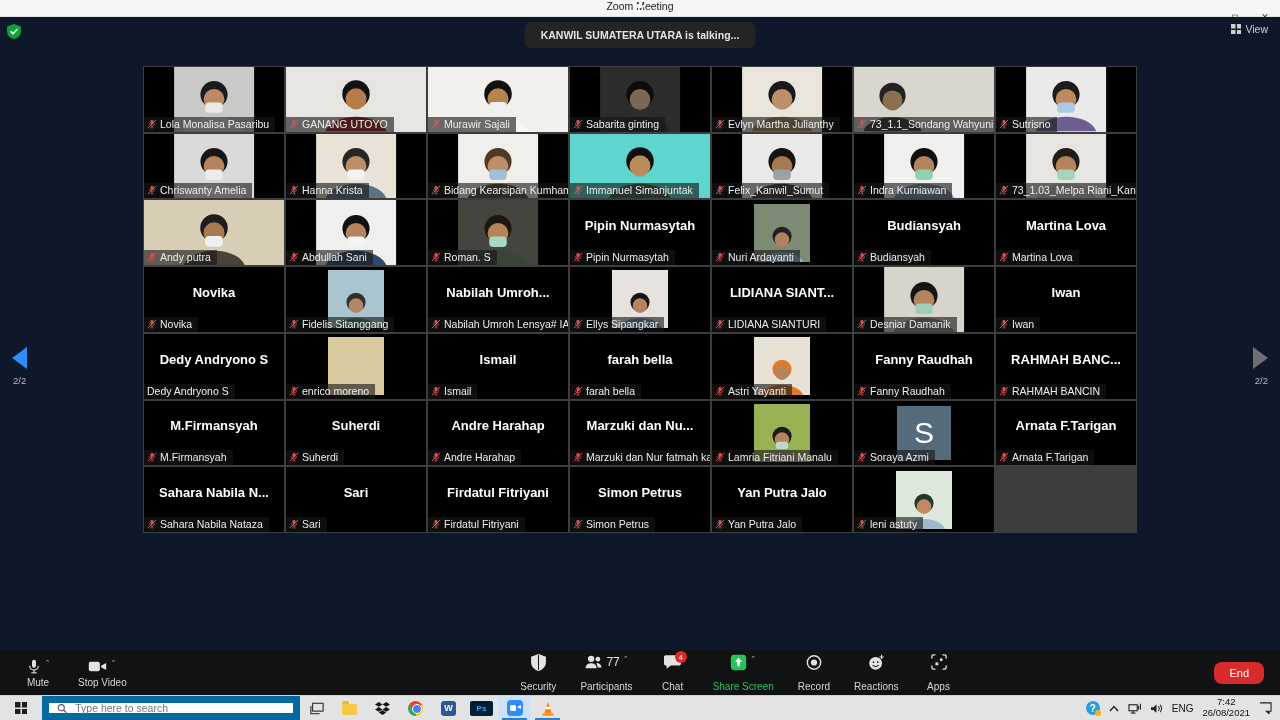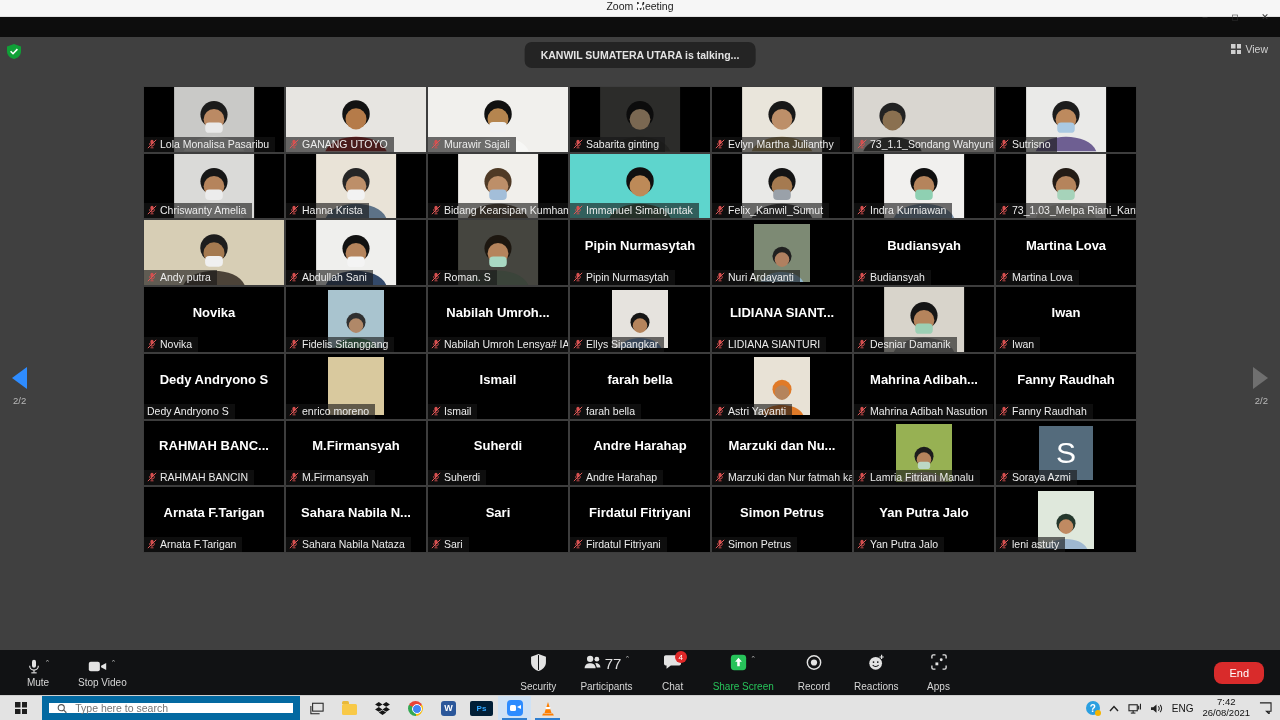--- a/index.html
+++ b/index.html
@@ -9,21 +9,21 @@
   
   .titlebar{position:absolute;top:0;left:0;right:0;height:17px;background:#f6f6f6;display:flex;align-items:center;border-bottom:1px solid #e2e2e2;flex-direction:column;}
   .titlebar .appico{width:11px;height:11px;margin:0 5px 0 6px;background:#2d8cff;border-radius:2px;position:relative;}
   .titlebar .appico:after{content:"";position:absolute;left:2px;top:3.5px;width:4.5px;height:4px;background:#fff;border-radius:1px;}
   .titlebar .appico:before{content:"";position:absolute;right:1.5px;top:3.5px;border-top:2px solid transparent;border-bottom:2px solid transparent;border-right:3px solid #fff;}
   .titlebar .ttl{font-size:10.5px;color:#1a1a1a;}
   .wctrls{margin-left:auto;display:flex;height:100%;}
   .wctrl{width:30px;height:100%;display:flex;align-items:center;justify-content:center;color:#333;font-size:9px;}
 
   
-  .meeting{position:absolute;top:17px;left:0;right:0;bottom:70px;background:#404040;margin-top:20px;}
+  .meeting{position:absolute;top:17px;left:0;right:0;bottom:70px;background:#0f172a;}
   .shield{position:absolute;top:7px;left:7px;width:14px;height:15px;}
   .banner{position:absolute;top:5px;left:50%;transform:translateX(-50%);background:#242424;border-radius:7px;padding:7px 16px;font-size:10.5px;font-weight:bold;color:#e3e3e3;white-space:nowrap;}
   .viewbtn{position:absolute;top:6px;right:12px;display:flex;align-items:center;gap:4px;color:#d0d0d0;font-size:10.5px;}
   .viewbtn .grid-glyph{width:10px;height:10px;background:
      linear-gradient(#cfcfcf,#cfcfcf) 0 0/4.5px 4.5px no-repeat,
      linear-gradient(#cfcfcf,#cfcfcf) 100% 0/4.5px 4.5px no-repeat,
      linear-gradient(#cfcfcf,#cfcfcf) 0 100%/4.5px 4.5px no-repeat,
      linear-gradient(#cfcfcf,#cfcfcf) 100% 100%/4.5px 4.5px no-repeat;}
 
   
@@ -50,21 +50,21 @@
   
   .mtoolbar{position:absolute;left:0;right:0;bottom:25px;height:45px;background:#111214;display:flex;align-items:stretch;}
   .tb-group{display:flex;align-items:stretch;}
   .tb-left{margin-left:10px;align-items:center;}
   .tb-center{margin:0 auto;transform:translateX(28px);}
   .tb-item{position:relative;min-width:56px;padding:4px 12px 3px;display:flex;flex-direction:column;align-items:center;justify-content:space-between;}
   .tb-row{display:flex;align-items:flex-start;gap:3px;height:19px;}
   .tb-label{font-size:10px;color:#d6d6d6;white-space:nowrap;}
   .tb-label.green{color:#27c35a;}
   .chev{font-size:7px;color:#b5b5b5;margin-top:1px;}
-  .cnt{font-size:15px;color:#e0e0e0;margin-top:1px;}
+  .cnt{font-size:12px;color:#e0e0e0;margin-top:1px;}
   .badge{position:absolute;top:1px;right:14px;background:#e02828;color:#fff;font-size:8px;min-width:12px;height:12px;border-radius:7px;display:flex;align-items:center;justify-content:center;padding:0 2px;}
   .end-btn{position:absolute;right:16px;top:50%;transform:translateY(-50%);background:#d92b2b;color:#fff;font-size:11px;padding:5px 15px;border-radius:8px;}
 
   
   .taskbar{position:absolute;left:0;right:0;bottom:0;height:25px;background:#e3e3e3;border-top:1px solid #cfcfcf;display:flex;align-items:stretch;}
   .tb-start{width:42px;display:flex;align-items:center;justify-content:center;}
   .winlogo{width:12px;height:12px;background:
      linear-gradient(#1e1e1e,#1e1e1e) 0 0/5.5px 5.5px no-repeat,
      linear-gradient(#1e1e1e,#1e1e1e) 100% 0/5.5px 5.5px no-repeat,
      linear-gradient(#1e1e1e,#1e1e1e) 0 100%/5.5px 5.5px no-repeat,
@@ -678,33 +678,20 @@
               <rect x="4.1" y="1" width="3.8" height="5.4" rx="1.9" fill="#d54f4f"></rect>
               <path d="M2.9 5.2a3.1 3.1 0 0 0 6.2 0" stroke="#d54f4f" stroke-width="1" fill="none"></path>
               <line x1="6" y1="8.3" x2="6" y2="10.2" stroke="#d54f4f" stroke-width="1"></line>
               <line x1="4.1" y1="10.6" x2="7.9" y2="10.6" stroke="#d54f4f" stroke-width="1"></line>
               <line x1="1" y1="11" x2="11" y2="1" stroke="#e05858" stroke-width="1.2"></line>
             </svg>
             <span>Astri Yayanti</span>
           </div>
         </div>
         <div class="tile">
-          <div class="cname">Mahrina Adibah...</div>
-          <div class="tag">
-            <svg class="micoff" width="10" height="10" viewBox="0 0 12 12">
-              <rect x="4.1" y="1" width="3.8" height="5.4" rx="1.9" fill="#d54f4f"></rect>
-              <path d="M2.9 5.2a3.1 3.1 0 0 0 6.2 0" stroke="#d54f4f" stroke-width="1" fill="none"></path>
-              <line x1="6" y1="8.3" x2="6" y2="10.2" stroke="#d54f4f" stroke-width="1"></line>
-              <line x1="4.1" y1="10.6" x2="7.9" y2="10.6" stroke="#d54f4f" stroke-width="1"></line>
-              <line x1="1" y1="11" x2="11" y2="1" stroke="#e05858" stroke-width="1.2"></line>
-            </svg>
-            <span>Mahrina Adibah Nasution</span>
-          </div>
-        </div>
-        <div class="tile">
           <div class="cname">Fanny Raudhah</div>
           <div class="tag">
             <svg class="micoff" width="10" height="10" viewBox="0 0 12 12">
               <rect x="4.1" y="1" width="3.8" height="5.4" rx="1.9" fill="#d54f4f"></rect>
               <path d="M2.9 5.2a3.1 3.1 0 0 0 6.2 0" stroke="#d54f4f" stroke-width="1" fill="none"></path>
               <line x1="6" y1="8.3" x2="6" y2="10.2" stroke="#d54f4f" stroke-width="1"></line>
               <line x1="4.1" y1="10.6" x2="7.9" y2="10.6" stroke="#d54f4f" stroke-width="1"></line>
               <line x1="1" y1="11" x2="11" y2="1" stroke="#e05858" stroke-width="1.2"></line>
             </svg>
             <span>Fanny Raudhah</span>

